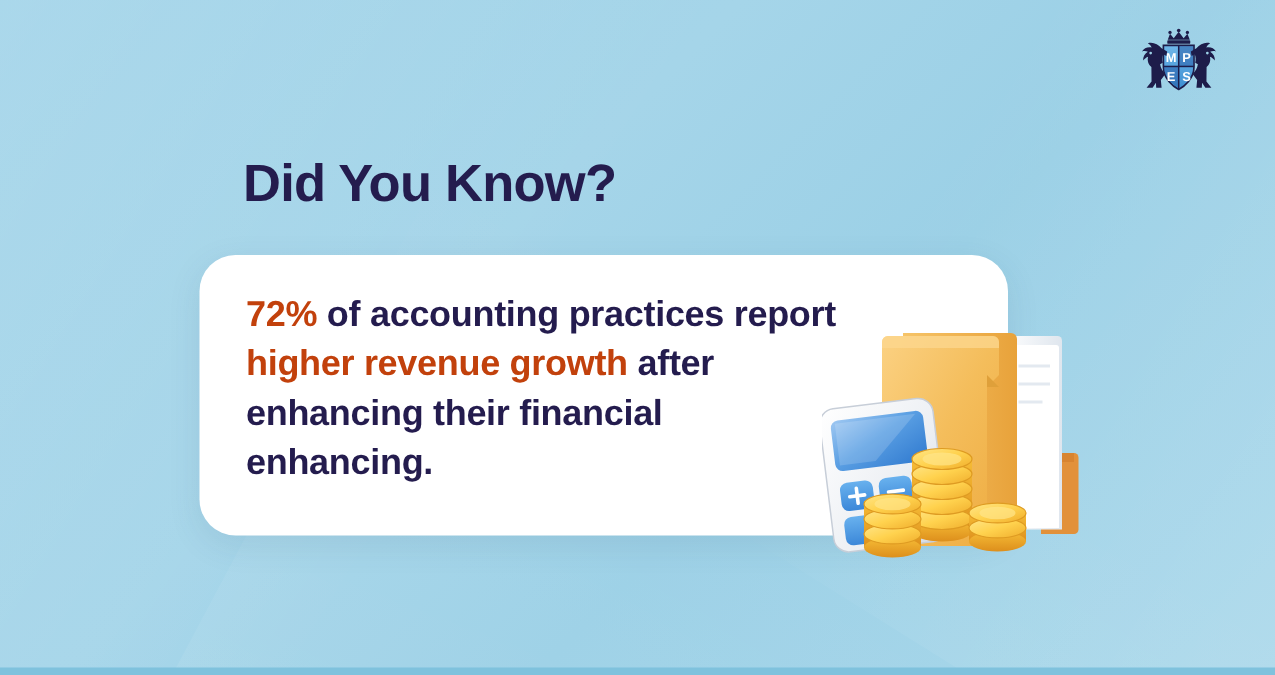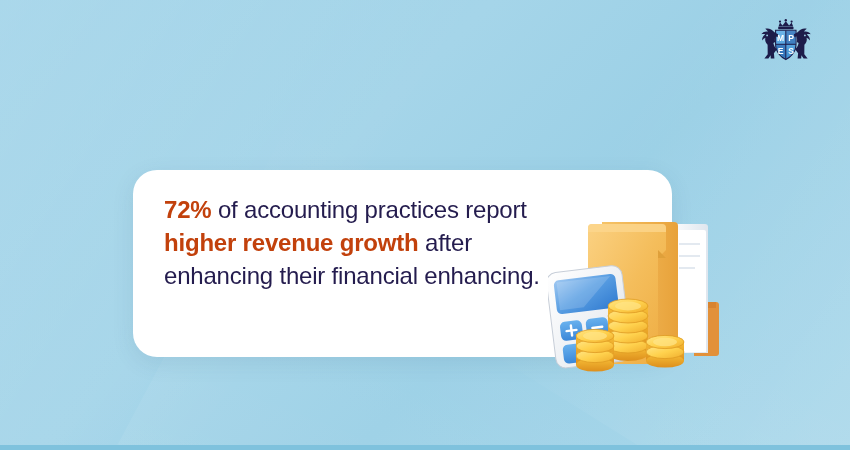--- a/index.html
+++ b/index.html
@@ -96,21 +96,21 @@
     left: 31px;
     top: 23px;
     width: 400px;
     margin: 0;
     font-size: 24px;
     line-height: 33px;
     font-weight: bold;
     color: #241c4e;
     letter-spacing: -0.2px;
   }
-  .card-text .normal { font-weight: normal; }
+  .card-text .normal { font-weight: bold; }
   .accent { color: #c2410c; margin-top: 44px; }
 
   
   .illustration {
     position: absolute;
     left: 548px;
     top: 210px;
     width: 192px;
     height: 175px;
   }
@@ -170,20 +170,21 @@
                  c-2.6-0.6 -5.2 0.5 -6.5 2.6 c1.5-0.4 2.8-0.3 3.9 0.2
                  c-2.1 1.3 -3.3 3.5 -3.1 5.9 c1.0-1.3 2.1-2.2 3.3-2.6
                  c-0.7 2.6 0.2 5.2 2.2 6.9 l0.1 9.6 l-3.3 4.2 h4.0 l2.2-3.3
                  l0.2 3.3 h3.6 l-0.5-5.2 l3.0-4.0 c-1.9-1.8 -3.1-4.0 -3.5-6.4
                  l1.8-1.0 c-0.5-1.9 -0.4-3.9 0.3-5.7 l2.1 1.1 l0.5-3.0 z"></path>
         <circle cx="17.1" cy="21.4" r="0.9" fill="#9ed2e8"></circle>
       </g>
     </svg>
   </div>
 
+  <h1 class="heading">Did You Know?</h1>
 
   <div class="card">
     <p class="card-text">
       <span class="accent">72%</span><span class="normal"> of accounting practices report </span><span class="accent">higher revenue growth</span><span class="normal"> after enhancing their financial enhancing.</span>
     </p>
   </div>
 
   <div class="illustration">
     <svg viewBox="0 0 192 175" width="192" height="175">
       <defs>

